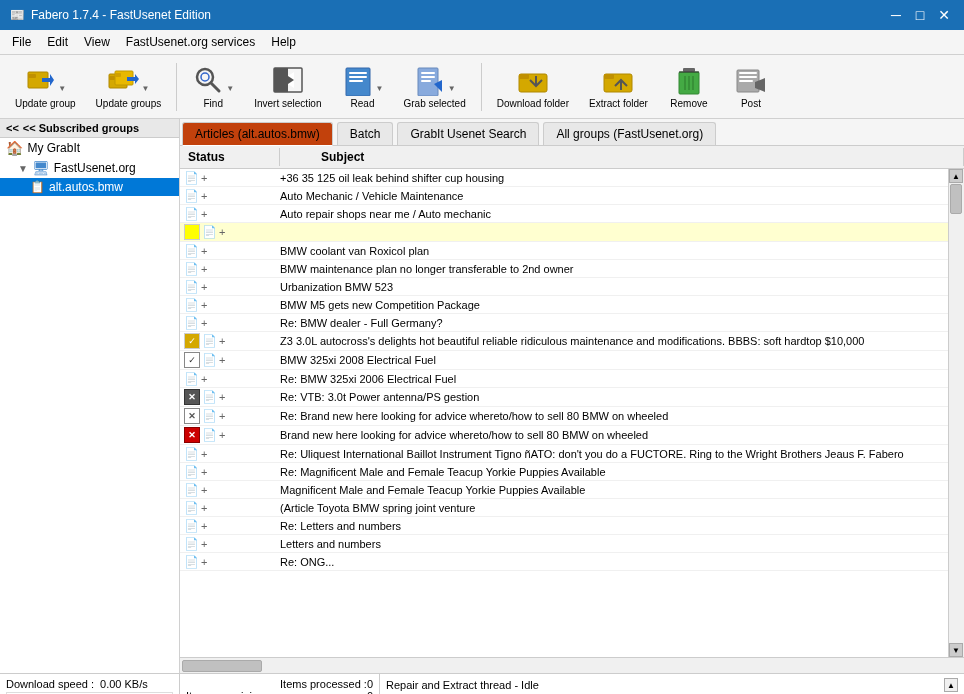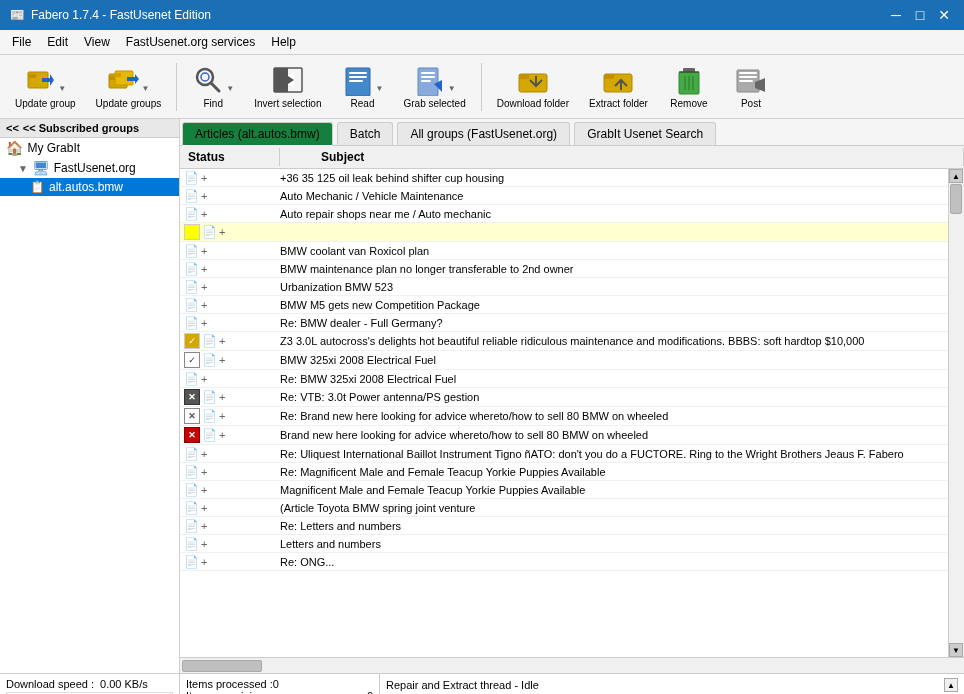--- a/index.html
+++ b/index.html
@@ -115,21 +115,21 @@
       cursor: pointer;
       border: 1px solid #ccc;
       border-bottom: none;
       background: #e8e8e8;
       font-size: 12px;
       margin-right: 2px;
       margin-left: 2px;
       border-radius: 3px 3px 0 0;
     }
     .tab.active {
-      background: #15803d;
+      background: #c2410c;
       border-bottom: 1px solid white;
       margin-bottom: -1px;
       z-index: 1;
     }
     
     
     .articles-container {
       flex: 1;
       overflow: hidden;
       display: flex;
@@ -451,24 +451,24 @@
   <div class="content-area">
 
     <div class="tabs">
       <div class="tab active">
         <span>Articles (alt.autos.bmw)</span>
       </div>
       <div class="tab">
         <span>Batch</span>
       </div>
       <div class="tab">
-        <span>All groups (FastUsenet.org)</span>
+        <span>GrabIt Usenet Search</span>
       </div>
       <div class="tab">
-        <span>GrabIt Usenet Search</span>
+        <span>All groups (FastUsenet.org)</span>
       </div>
     </div>
 
     <div class="articles-container">
       <div class="articles-header">
         <div class="articles-header-cell status">Status</div>
         <div class="articles-header-cell subject">Subject</div>
       </div>
 
       <div class="articles-list" style="position:relative;">
@@ -570,21 +570,21 @@
             <span class="article-plus">+</span>
           </div>
           <div class="article-subject">BMW 325xi 2008 Electrical Fuel</div>
         </div>
 
         <div class="article-row" style="padding-right:20px;">
           <div class="article-icons">
             <span style="font-size:12px; color:#888;">📄</span>
             <span class="article-plus">+</span>
           </div>
-          <div class="article-subject">Re: BMW 325xi 2008 Electrical Fuel</div>
+          <div class="article-subject">Re: BMW 325xi 2006 Electrical Fuel</div>
         </div>
 
         <div class="article-row" style="padding-right:20px;">
           <div class="article-icons">
             <div style="width:16px; height:16px; background:#555; border:1px solid #333; display:flex; align-items:center; justify-content:center; color:white; font-size:9px; font-weight:bold;">✕</div>
             <span style="font-size:12px; color:#888;">📄</span>
             <span class="article-plus">+</span>
           </div>
           <div class="article-subject">Re: VTB: 3.0t Power antenna/PS gestion</div>
         </div>
@@ -677,21 +677,21 @@
     <div style="display:flex; gap:6px; align-items:center;">
       <span>Download speed :</span>
       <span>0.00 KB/s</span>
     </div>
     <div class="chart-area" style="height:60px; position:relative;">
       
     </div>
   </div>
 
   <div class="stats-panel">
-    <div style="display:flex; justify-content:flex-start;">
+    <div style="display:flex; justify-content:flex-end;">
       <span>Items processed :</span>
       <span>0</span>
     </div>
     <div style="display:flex; justify-content:space-between;">
       <span>Items remaining :</span>
       <span>0</span>
     </div>
 
   </div>
 

